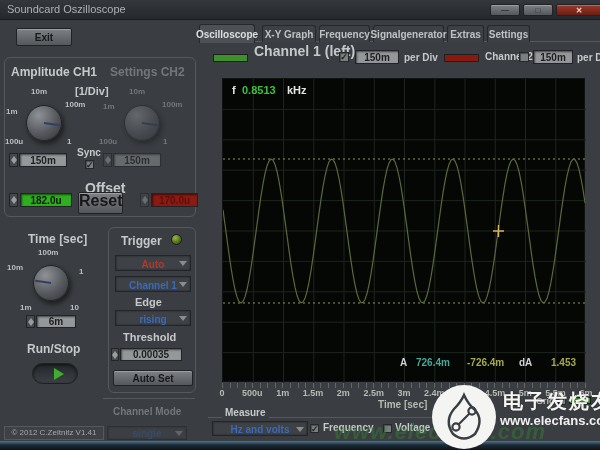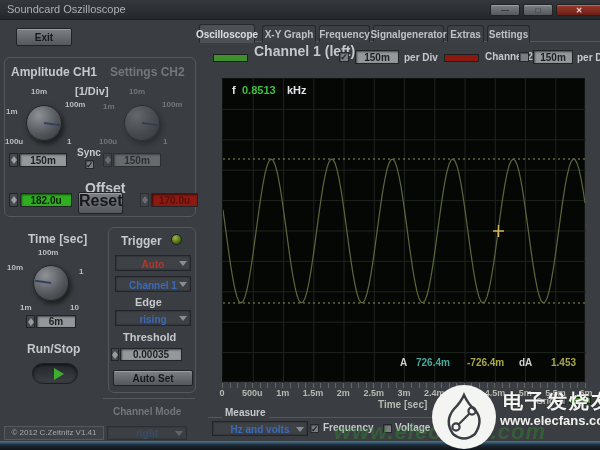--- a/index.html
+++ b/index.html
@@ -141,21 +141,21 @@
         <i class="up"></i>
         <i class="dn"></i>
       </div>
     <div class="abs numfield" style="left:11px;top:120px;width:62px;height:13px;font-size:10px;line-height:12px">0.00035</div>
     <div class="abs btn" style="left:4px;top:142px;width:80px;height:16px;font-size:10px;line-height:15px">Auto Set</div>
   </div>
 
   <div class="abs" style="left:103px;top:398px;width:92px;height:1px;background:#55585d"></div>
   <span class="abs lbl dim" style="left:113px;top:406px;font-size:10px">Channel Mode</span>
   <div class="abs dd o45" style="left:107px;top:426px;width:80px;height:14px;font-size:10px;color:#3a5a8a">
-      <span>right</span>
+      <span>single</span>
       <span class="arr"></span>
     </div>
   <div class="abs" style="left:4px;top:426px;width:100px;height:14px;border:1px solid #55585d;background:#3e4145;color:#a5a8ab;font-size:8px;line-height:12px;text-align:center;white-space:nowrap">© 2012  C.Zeitnitz V1.41</div>
 
   <div class="abs" style="left:199px;top:41px;width:401px;height:1px;background:#55585d"></div>
   <div class="tab active" style="left:199px;width:56px">Oscilloscope</div>
   <div class="tab" style="left:262px;width:54px">X-Y Graph</div>
   <div class="tab" style="left:319px;width:51px">Frequency</div>
   <div class="tab" style="left:373px;width:71px">Signalgenerator</div>
   <div class="tab" style="left:447px;width:37px">Extras</div>

